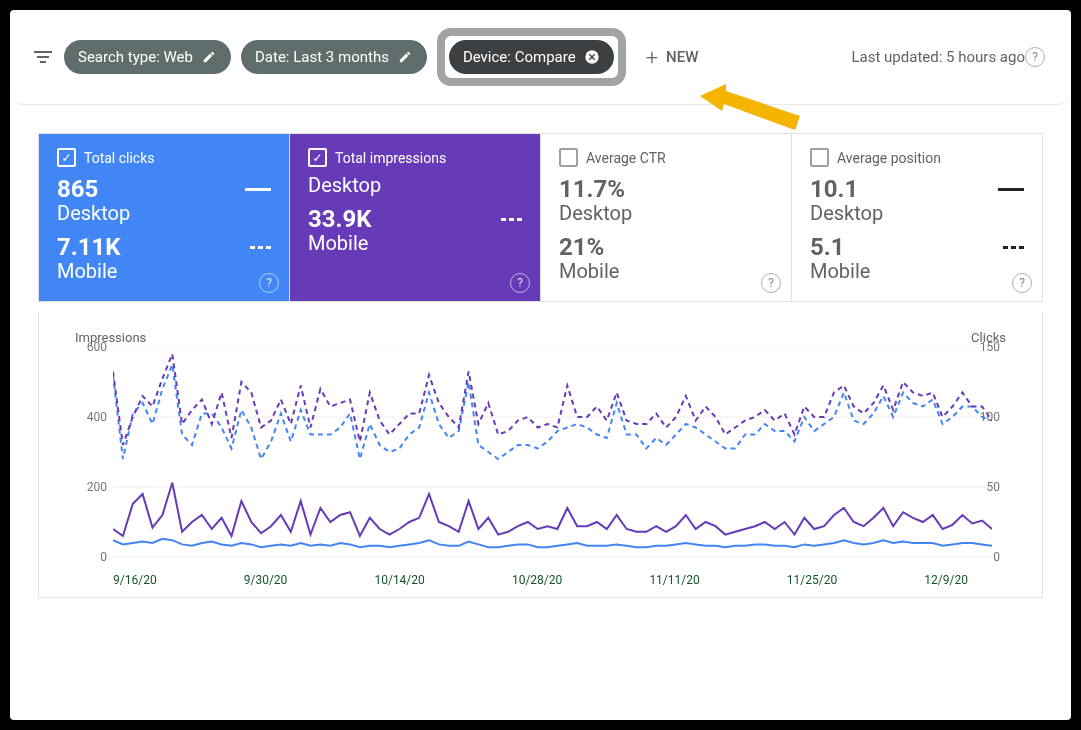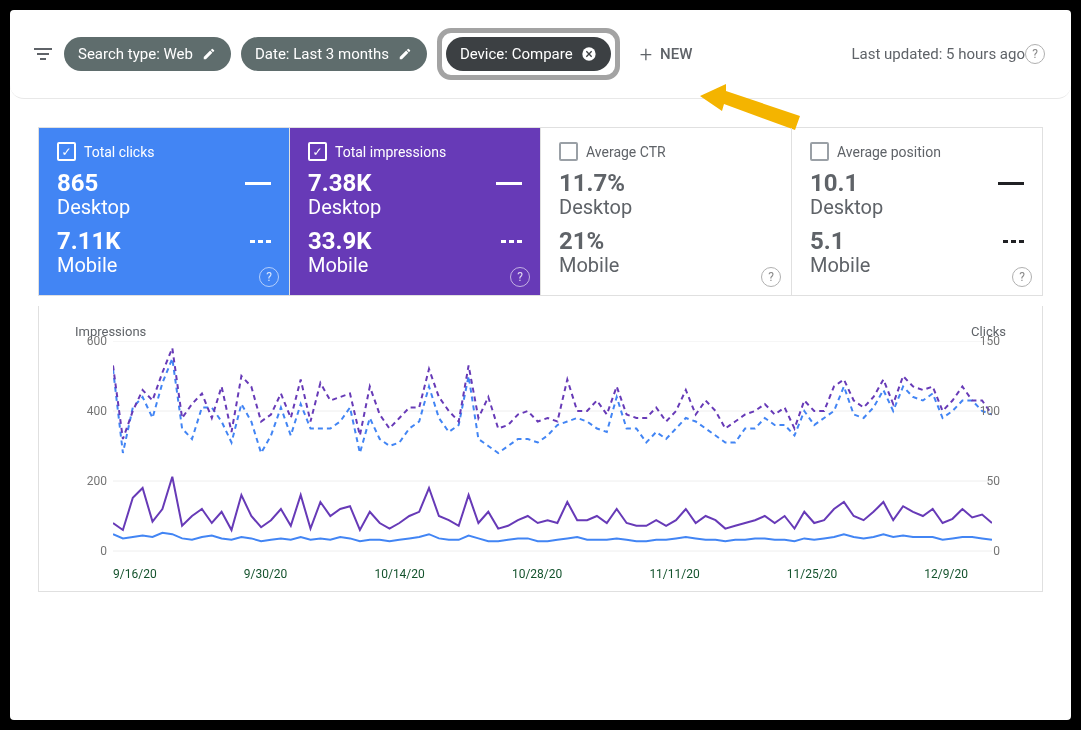--- a/index.html
+++ b/index.html
@@ -6,21 +6,21 @@
 .frame{width:1081px;height:730px;box-sizing:border-box;padding:10px;}
 .app{width:100%;height:100%;background:#fff;border-radius:4px;box-shadow:0 2px 6px rgba(0,0,0,.2);position:relative;overflow:hidden;}
 
 
 .topbar{display:flex;align-items:center;padding:18px 22px 18px 22px;gap:10px;border-bottom:1px solid #e8e8e8;border-radius:14px;}
 .filter-ico{width:22px;display:flex;flex-direction:column;gap:3px;align-items:center;justify-content:center;cursor:pointer;}
 .filter-ico span{display:block;height:2px;background:#5f6368;}
 .filter-ico span:nth-child(1){width:18px}.filter-ico span:nth-child(2){width:12px}.filter-ico span:nth-child(3){width:6px}
 .chip{background:#5f6d6d;color:#fff;border-radius:20px;height:34px;padding:0 14px;display:flex;align-items:center;font-size:15px;gap:8px;cursor:pointer;}
 .chip.dark{background:#3c4043;}
-.highlight{border:5px solid #a3a3a3;border-radius:14px;padding:4px;display:flex;align-items:center;}
+.highlight{border:8px solid #a3a3a3;border-radius:14px;padding:4px;display:flex;align-items:center;}
 .pencil-icon,.x-icon{display:inline-flex;width:16px;height:16px;align-items:center;justify-content:center;}
 .new-btn{display:flex;align-items:center;gap:8px;color:#5f6368;margin-left:10px;cursor:pointer;font-size:15px;font-weight:500}
 .plus{font-size:22px;font-weight:300}
 .spacer{flex:1}
 .updated{color:#5f6368;font-size:15px;display:flex;align-items:center;padding-right:4px}
 .qmark{width:18px;height:18px;border:1.5px solid #b0b0b0;border-radius:50%;display:flex;align-items:center;justify-content:center;font-size:12px;color:#8a8a8a}
 
 
 .arrow{position:absolute;left:690px;top:74px;pointer-events:none}
 
@@ -141,24 +141,20 @@
       <div class="sub">Mobile</div>
       <span class="qmark q" style="border-color:rgba(255,255,255,.6);color:rgba(255,255,255,.8)">?</span>
     </div>
 
     <div class="card purple">
       <div class="hdr">
             <span class="cbox">
               <span class="check">✓</span>
             </span>
         <span>Total impressions</span>
-          </div>
-      <div class="row">
-            <span class="big">7.38K</span>
-            <span class="solidline"></span>
           </div>
       <div class="sub">Desktop</div>
       <div class="row">
             <span class="big">33.9K</span>
             <span class="dashline">
               <i></i>
               <i></i>
               <i></i>
             </span>
           </div>

